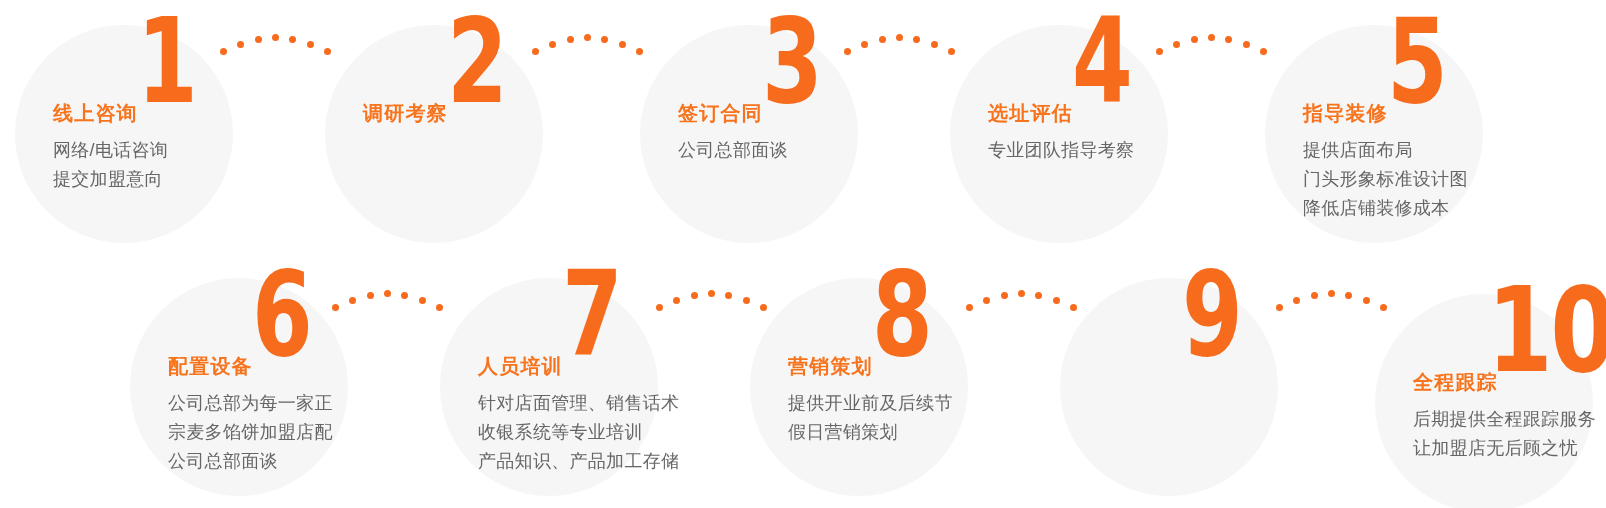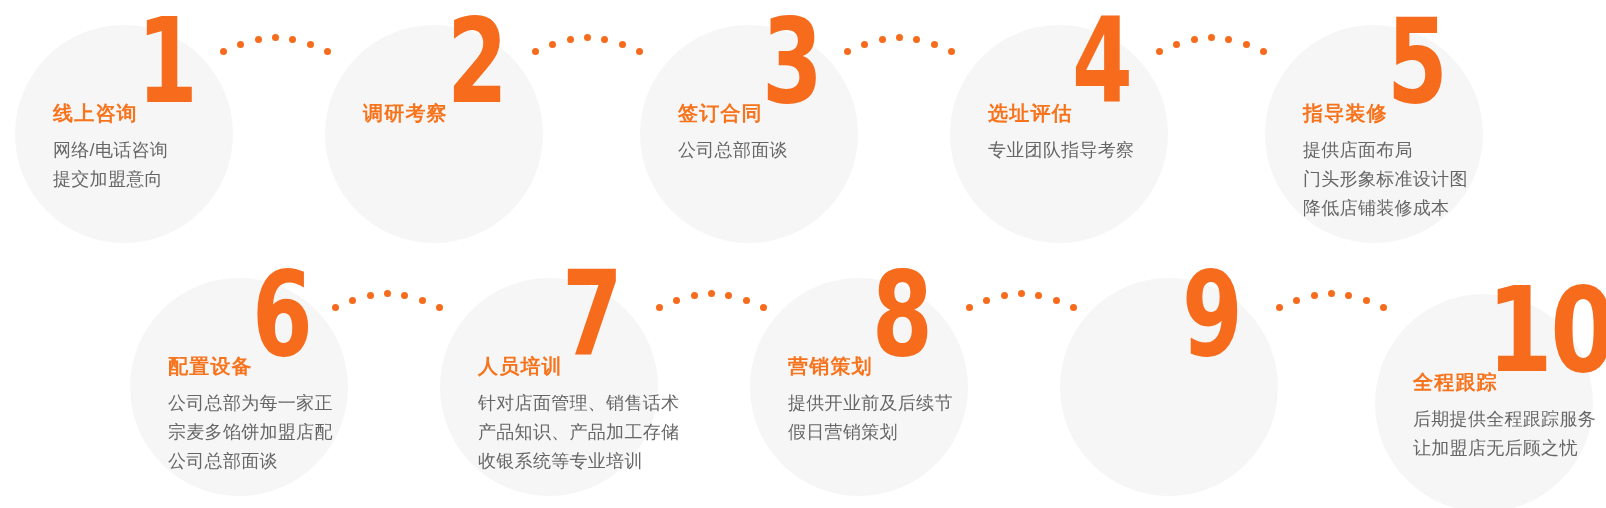--- a/index.html
+++ b/index.html
@@ -133,22 +133,22 @@
         </div>
       </div>
     </div>
     <div class="step" style="left: 440px; top: 278px;">
       <div class="circle"></div>
       <div class="num" style="left: 122px; top: -14px;">7</div>
       <div class="body">
         <div class="title">人员培训</div>
         <div class="lines">
           <div>针对店面管理、销售话术</div>
+          <div>收银系统等专业培训</div>
           <div>产品知识、产品加工存储</div>
-          <div>收银系统等专业培训</div>
         </div>
       </div>
     </div>
     <div class="step" style="left: 750px; top: 278px;">
       <div class="circle"></div>
       <div class="num" style="left: 122px; top: -14px;">8</div>
       <div class="body">
         <div class="title">营销策划</div>
         <div class="lines">
           <div>提供开业前及后续节</div>

